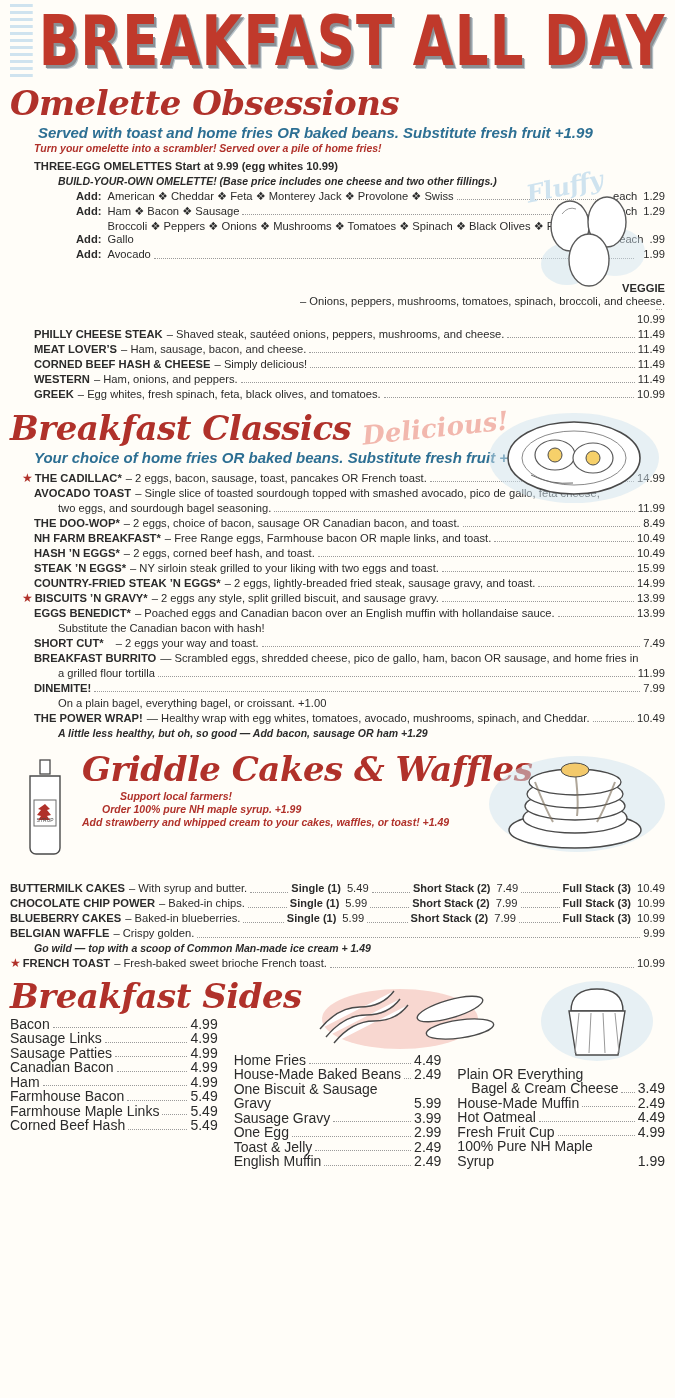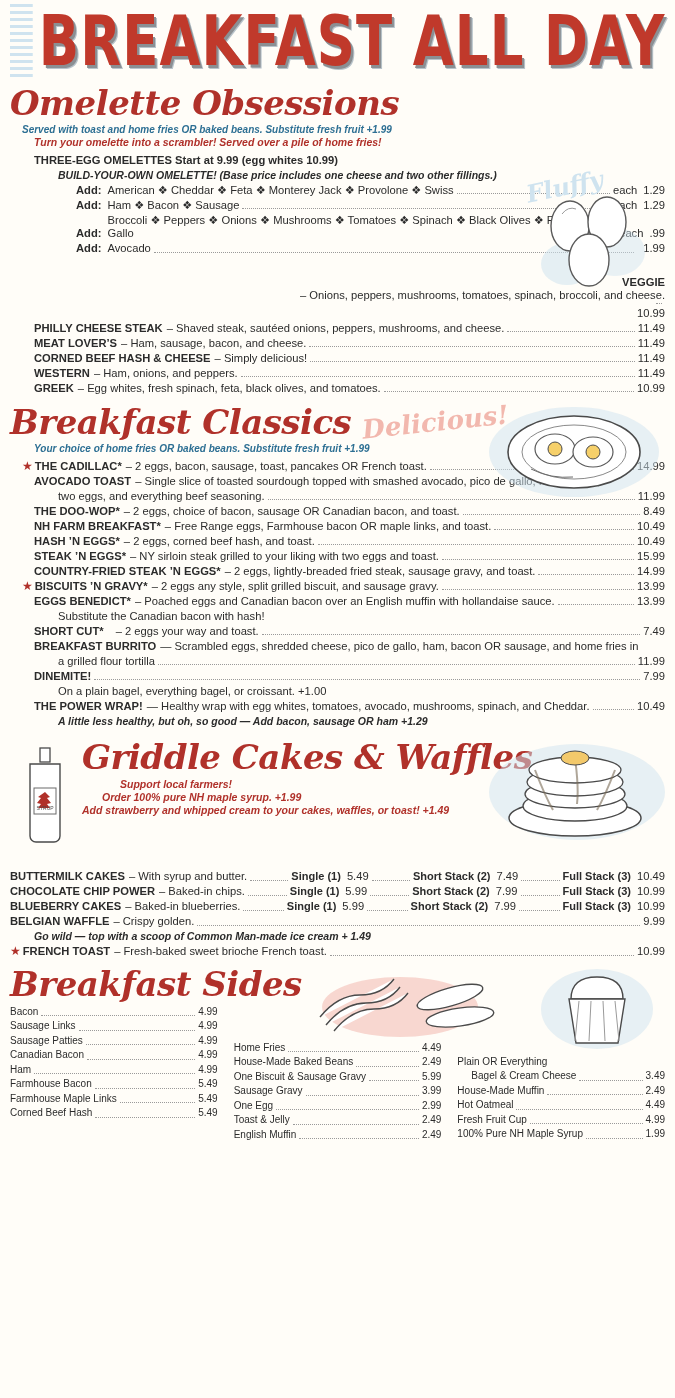--- a/index.html
+++ b/index.html
@@ -45,22 +45,22 @@
     font-weight: bold;
     color: #b0312a;
     letter-spacing: -0.5px;
   }
   h2.section { margin: 2px 0 2px 0; font-size: 34px; line-height: 1.05; }
   .sub-red {
     color: #b0312a; font-weight: bold; font-size: 10.5px; font-style: italic;
     font-family: "Liberation Sans", sans-serif; margin: 0 0 1px 24px;
   }
   .sub-blue {
-    color: #2d6f93; font-weight: bold; font-size: 10px; font-style: italic;
-    font-family: "Liberation Sans", sans-serif; margin: 0 0 1px 12px;
+    color: #2d6f93; font-weight: bold; font-size: 15px; font-style: italic;
+    font-family: "Liberation Sans", sans-serif; margin: 0 0 1px 28px;
   }
   .tag-fluffy {
     position:absolute; right: 62px; top: 86px;
     font-family:"DejaVu Serif", serif; font-style: italic; font-weight: bold;
     font-size: 24px; color:#cfe3ef; transform: rotate(-12deg);
   }
   .tag-delicious {
     position:absolute; left: 355px; top: 438px;
     font-family:"DejaVu Serif", serif; font-style: italic; font-weight: bold;
     font-size: 26px; color:#f2b8ae; transform: rotate(-6deg);
@@ -82,21 +82,21 @@
   .indent-2 { padding-left: 48px; }
   .indent-3 { padding-left: 66px; }
   .small-note { font-size: 10.5px; font-style: italic; font-weight: bold; }
   .star { color:#b0312a; font-size: 12px; margin-right: 2px; }
   .addline .nm { font-weight: bold; }
   .opt { white-space: nowrap; font-weight: bold; font-size: 11px; }
 
   
   .sides { display: flex; gap: 16px; margin-top: 2px; }
   .sides-col { flex: 1 1 0; }
-  .srow { display:flex; align-items:flex-end; font-size: 10px; line-height: 14.5px; }
+  .srow { display:flex; align-items:flex-end; font-size: 14px; line-height: 14.5px; }
   .srow .lead { flex:1 1 auto; border-bottom: 1px dotted #9a9a9a; margin: 0 3px 3px 3px; }
 
   
   .art { position: absolute; pointer-events: none; }
 </style>
 </head>
 <body>
 
 <div class="page">
 
@@ -220,21 +220,21 @@
         <span class="desc" style="margin-left:4px;">– 2 eggs, bacon, sausage, toast, pancakes OR French toast.</span>
         <span class="lead"></span>
         <span class="price">14.99</span>
       </div>
 
       <div class="row indent-1">
         <span class="nm">AVOCADO TOAST</span>
         <span class="desc" style="margin-left:4px;">– Single slice of toasted sourdough topped with smashed avocado, pico de gallo, feta cheese,</span>
       </div>
       <div class="row indent-2">
-        <span class="desc">two eggs, and everything beef seasoning.</span>
+        <span class="desc">two eggs, and sourdough bagel seasoning.</span>
         <span class="lead"></span>
         <span class="price">11.99</span>
       </div>
 
       <div class="row indent-1">
         <span class="nm">THE DOO-WOP*</span>
         <span class="desc" style="margin-left:4px;">– 2 eggs, choice of bacon, sausage OR Canadian bacon, and toast.</span>
         <span class="lead"></span>
         <span class="price">8.49</span>
       </div>

